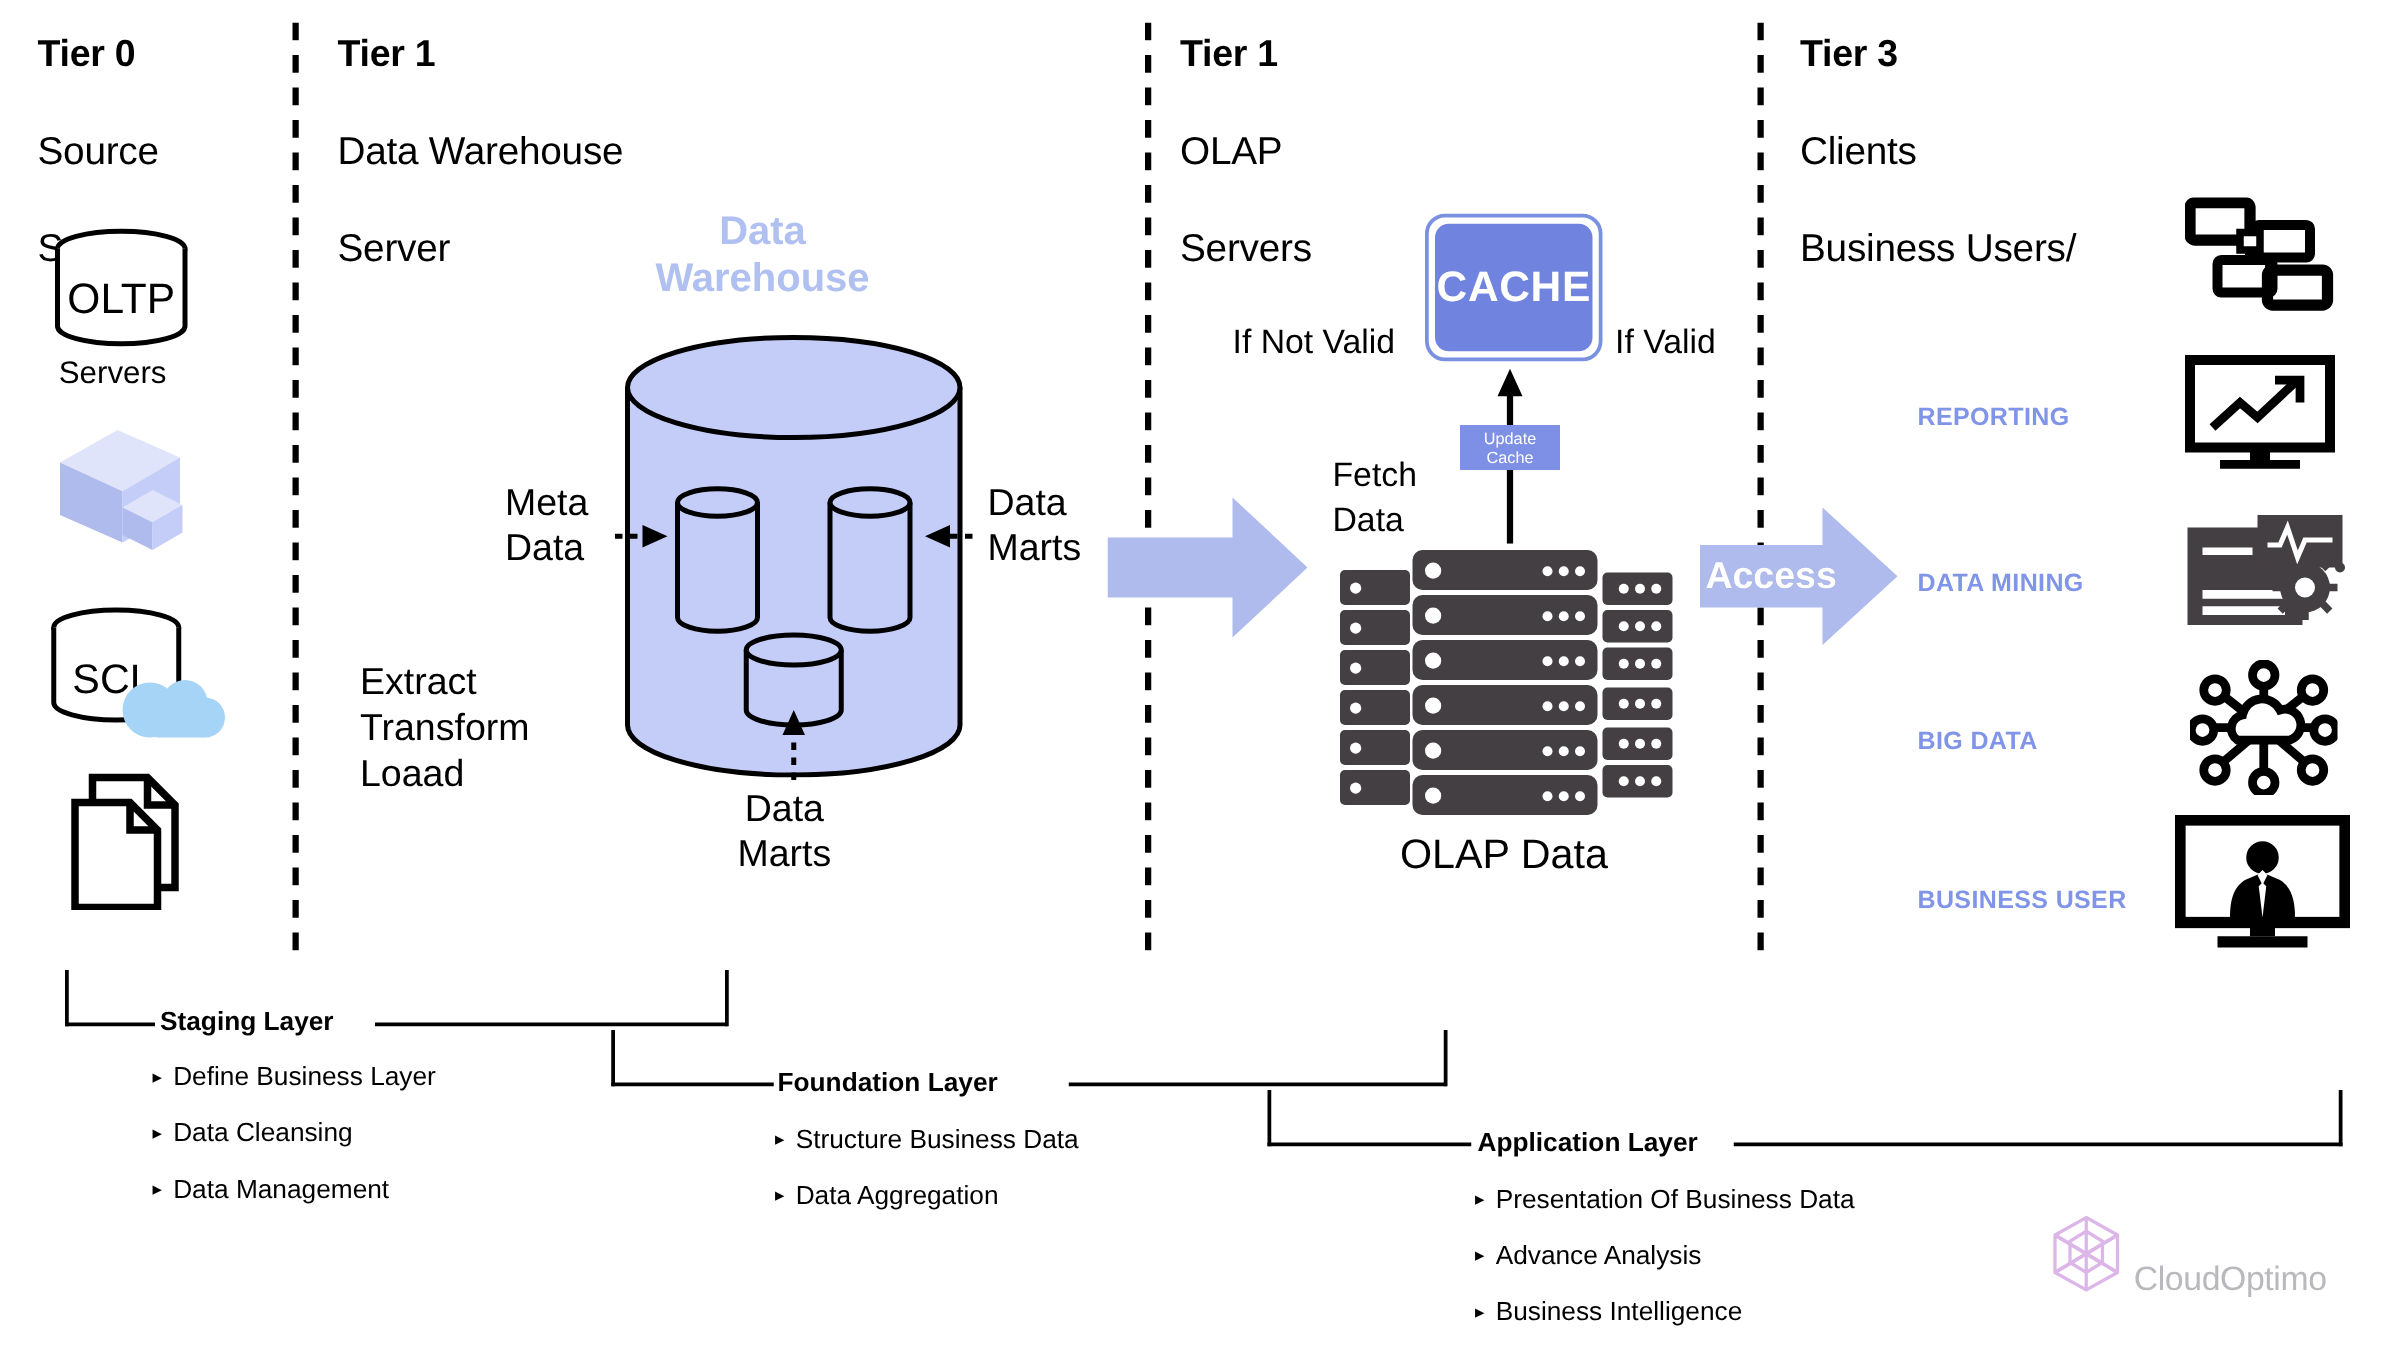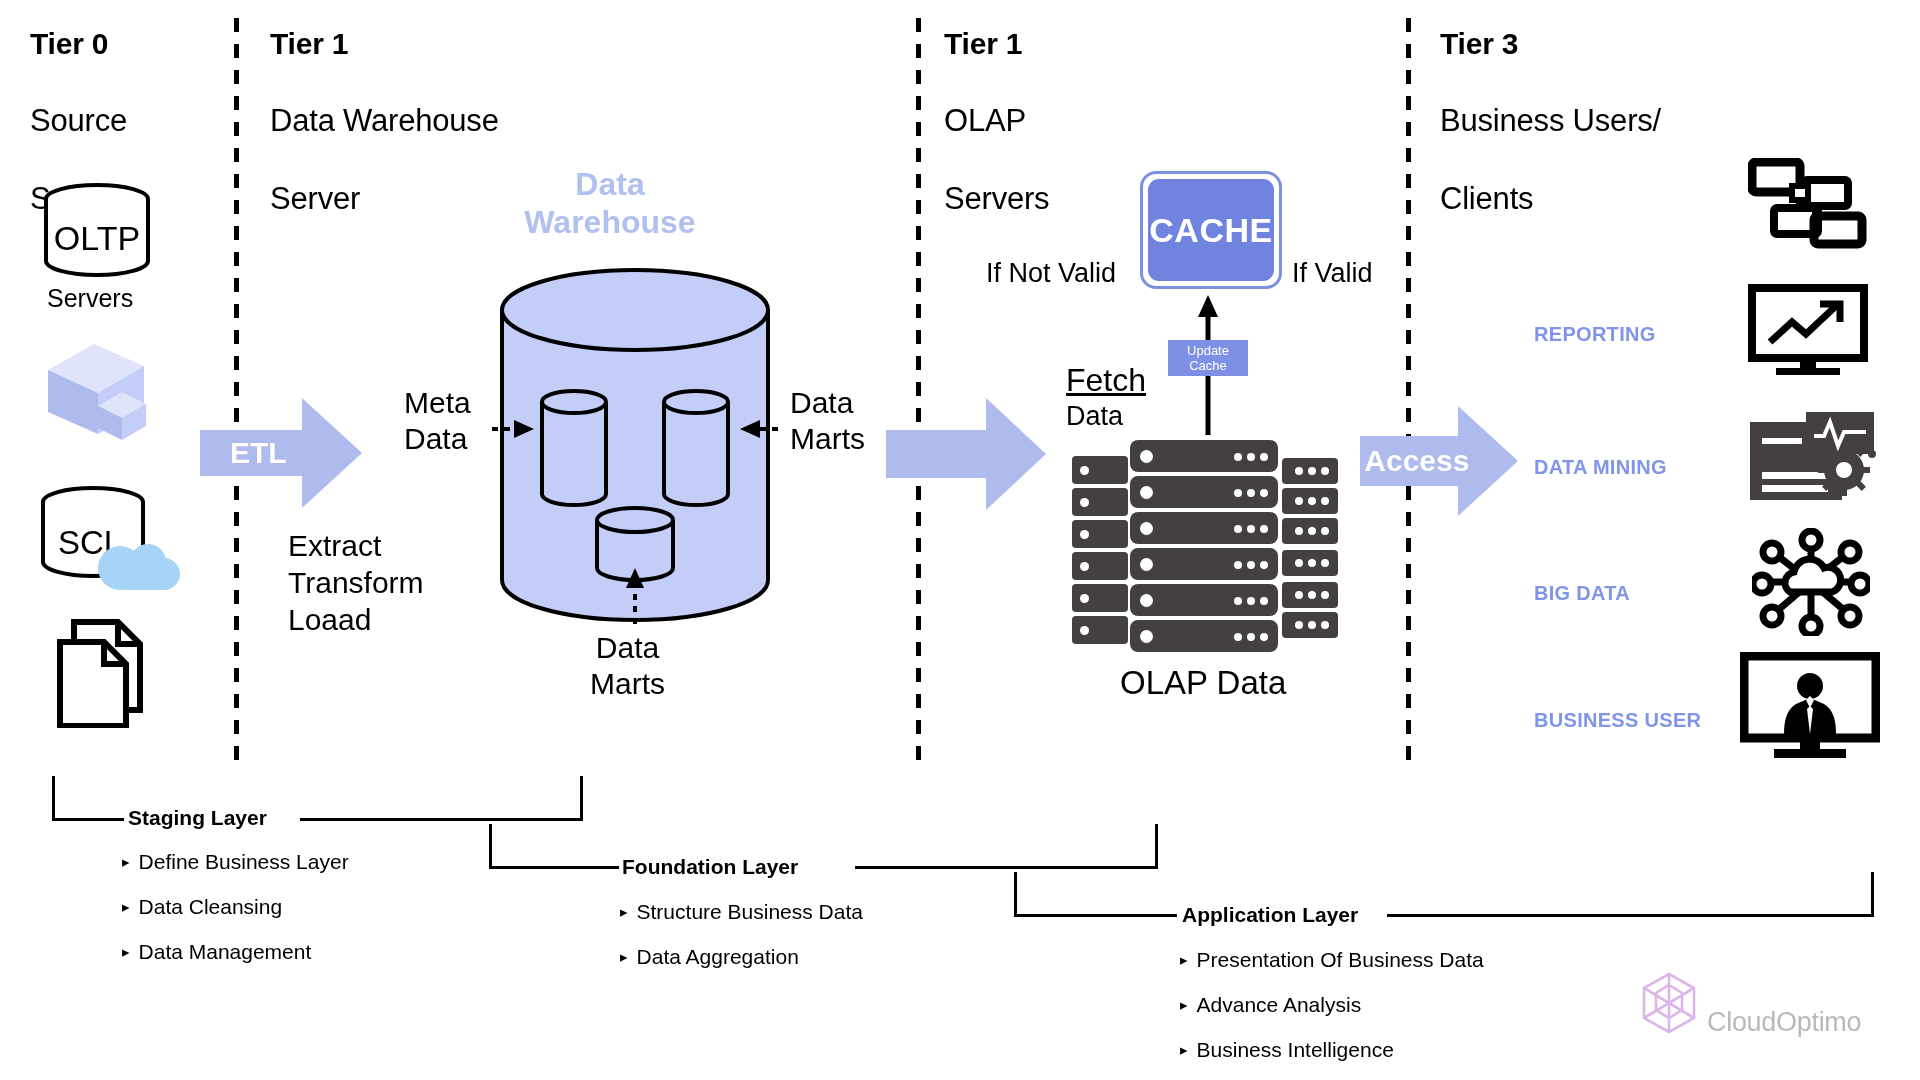--- a/index.html
+++ b/index.html
@@ -105,22 +105,22 @@
     <div class="tier-name">Data Warehouse</div>
     <div class="tier-name">Server</div>
   </div>
   <div class="tier" style="left:944px; top:24px;">
     <div class="tier-num">Tier 1</div>
     <div class="tier-name">OLAP</div>
     <div class="tier-name">Servers</div>
   </div>
   <div class="tier" style="left:1440px; top:24px;">
     <div class="tier-num">Tier 3</div>
+    <div class="tier-name">Clients</div>
     <div class="tier-name">Business Users/</div>
-    <div class="tier-name">Clients</div>
   </div>
 
   <div class="abs" style="left:42px; top:182px; width:110px; height:96px;">
     <svg width="110" height="96" viewBox="0 0 110 96">
       <ellipse cx="55" cy="17" rx="51" ry="14" fill="#fff" stroke="#000" stroke-width="4"></ellipse>
       <path d="M4 17 L4 79 A51 14 0 0 0 106 79 L106 17" fill="#fff" stroke="#000" stroke-width="4"></path>
       <text x="55" y="68" text-anchor="middle" font-family="Liberation Sans, sans-serif" font-size="34" fill="#000">OLTP</text>
     </svg>
   </div>
   <div class="lbl-sm" style="left:47px; top:283px; font-size:25px;">Servers</div>
@@ -154,26 +154,20 @@
 
   <div class="abs" style="left:56px; top:618px; width:100px; height:110px;">
     <svg width="100" height="110" viewBox="0 0 100 110">
       <path d="M18 4 H62 L84 26 V92 H18 Z" fill="#fff" stroke="#000" stroke-width="6"></path>
       <path d="M62 4 V26 H84" fill="none" stroke="#000" stroke-width="6"></path>
       <path d="M4 24 H48 L70 46 V108 H4 Z" fill="#fff" stroke="#000" stroke-width="6"></path>
       <path d="M48 24 V46 H70" fill="none" stroke="#000" stroke-width="6"></path>
     </svg>
   </div>
 
-  <div class="chev" style="left:200px; top:398px; width:162px; height:110px;">
-    <svg width="162" height="110" viewBox="0 0 162 110">
-      <polygon points="0,32 102,32 102,0 162,55 102,110 102,78 0,78" fill="#aebbec"></polygon>
-    </svg>
-    <div class="chev-label">ETL</div>
-  </div>
   <div class="lbl" style="left:288px; top:528px; font-size:30px;">Extract</div>
   <div class="lbl" style="left:288px; top:565px; font-size:30px;">Transform</div>
   <div class="lbl" style="left:288px; top:602px; font-size:30px;">Loaad</div>
 
   <div class="abs" style="left:480px; top:165px; width:260px;">
     <div class="dw-title">Data</div>
     <div class="dw-title">Warehouse</div>
   </div>
 
   <div class="abs" style="left:498px; top:268px; width:274px; height:354px;">
@@ -243,21 +237,21 @@
       <line x1="12" y1="140" x2="12" y2="18" stroke="#000" stroke-width="5"></line>
       <polygon points="2,22 12,0 22,22" fill="#000"></polygon>
     </svg>
   </div>
   <div class="update-cache" style="left:1168px; top:340px; width:80px;">
     <span>Update</span><br>
     <span>Cache</span>
   </div>
 
   <div class="abs" style="left:1066px; top:362px;">
-    <div class="lbl" style="position:static; font-size:32px;text-decoration:underline;">Fetch</div>
+    <div class="lbl" style="position:static; font-size:27px;">Fetch</div>
     <div class="lbl" style="position:static; font-size:27px;">Data</div>
   </div>
 
   <div class="abs" style="left:1068px; top:440px; width:290px; height:200px;">
 
     <div class="rack small" style="left:4px; top:16px; width:56px; height:28px;">
         <div class="dot" style="left:8px; top:10px; width:9px; height:9px;"></div>
       </div>
     <div class="rack small" style="left:4px; top:48px; width:56px; height:28px;">
         <div class="dot" style="left:8px; top:10px; width:9px; height:9px;"></div>

